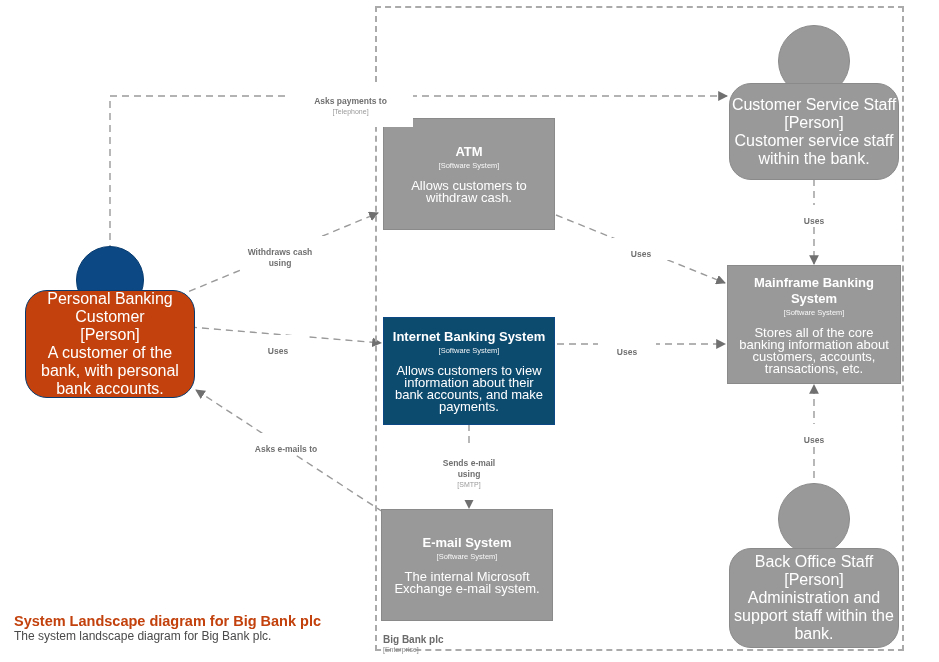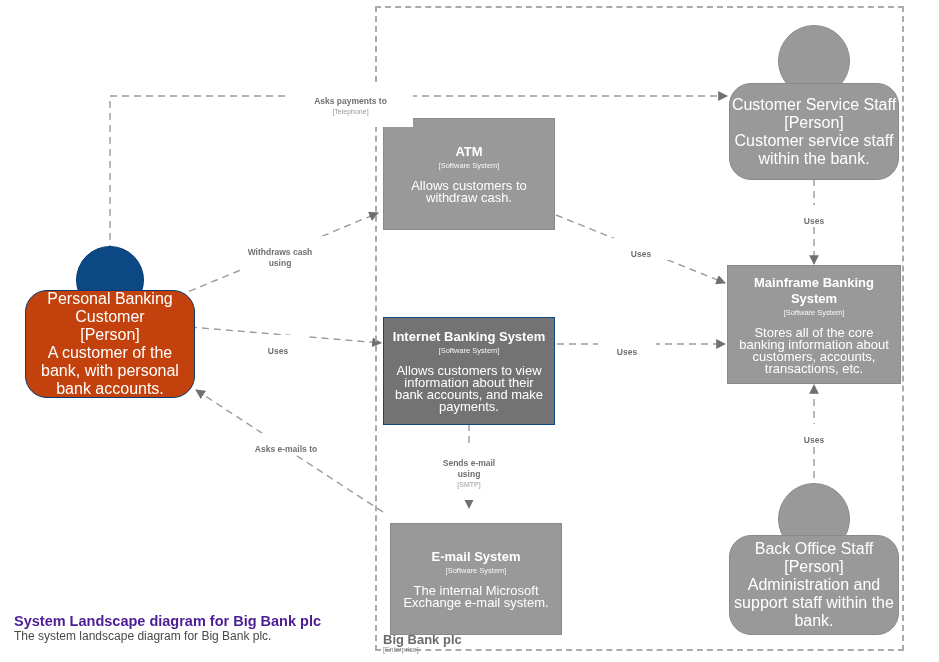--- a/index.html
+++ b/index.html
@@ -27,21 +27,21 @@
   
   .boundary {
     position: absolute;
     border: 2px dashed #aaaaaa;
     box-sizing: border-box;
     background: transparent;
   }
   .boundary-label {
     position: absolute;
     color: #6b6b6b;
-    font-size: 13px;
+    font-size: 10px;
     font-weight: bold;
     line-height: 11px;
     white-space: nowrap;
   }
   .boundary-sublabel {
     position: absolute;
     color: #8a8a8a;
     font-size: 7px;
     line-height: 9px;
     white-space: nowrap;
@@ -75,21 +75,21 @@
     line-height: 12px;
     margin-top: 9px;
     padding: 0 10px;
   }
 
   
   .system {
     border: 1px solid #6f6f6f;
   }
   .system.grey  { background: #999999; border-color: #8a8a8a; }
-  .system.blue  { background: #737373; border-color: #0b4884; }
+  .system.blue  { background: #0c4a6e; border-color: #0b4884; }
 
   
   .person-wrap { position: absolute; }
   .person-head {
     position: absolute;
     border-radius: 50%;
     left: 50%;
     transform: translateX(-50%);
   }
   .person-body {
@@ -126,21 +126,21 @@
     font-size: 7px;
     line-height: 9px;
     color: #9a9a9a;
   }
 
   
   .title-block { position: absolute; }
   .diagram-title {
     font-size: 14.5px;
     font-weight: bold;
-    color: #4c1d95;
+    color: #c2410c;
     line-height: 18px;
     white-space: nowrap;
   }
   .diagram-sub {
     font-size: 12px;
     color: #4a4a4a;
     line-height: 13px;
     white-space: nowrap;
   }
 </style>
@@ -193,21 +193,21 @@
     <div class="meta">[Software System]</div>
     <div class="desc">Allows customers to withdraw cash.</div>
   </div>
 
   <div class="node system blue" style="left:383px; top:317px; width:172px; height:108px;">
     <div class="name">Internet Banking System</div>
     <div class="meta">[Software System]</div>
     <div class="desc">Allows customers to view information about their bank accounts, and make payments.</div>
   </div>
 
-  <div class="node system grey" style="left:390px; top:509px; width:172px; height:112px;margin-top:14px;">
+  <div class="node system grey" style="left:381px; top:509px; width:172px; height:112px;">
     <div class="name">E-mail System</div>
     <div class="meta">[Software System]</div>
     <div class="desc">The internal Microsoft Exchange e-mail system.</div>
   </div>
 
   <div class="node system grey" style="left:727px; top:265px; width:174px; height:119px;">
     <div class="name">Mainframe Banking System</div>
     <div class="meta">[Software System]</div>
     <div class="desc">Stores all of the core banking information about customers, accounts, transactions, etc.</div>
   </div>
@@ -216,21 +216,21 @@
     <div class="person-head" style="top:0; width:70px; height:70px;"></div>
     <div class="person-body" style="top:58px; height:97px;">
       <div class="name">Customer Service Staff</div>
       <div class="meta">[Person]</div>
       <div class="desc">Customer service staff within the bank.</div>
     </div>
   </div>
 
   <div class="person-wrap grey" style="left:729px; top:483px; width:170px; height:155px;">
     <div class="person-head" style="top:0; width:70px; height:70px;"></div>
-    <div class="person-body" style="top:52px; height:100px;">
+    <div class="person-body" style="top:65px; height:100px;">
       <div class="name">Back Office Staff</div>
       <div class="meta">[Person]</div>
       <div class="desc">Administration and support staff within the bank.</div>
     </div>
   </div>
 
   <div class="edge-label" style="left:288px; top:85px; width:125px;">
     <span>Asks payments to</span>
     <span class="tech">[Telephone]</span>
   </div>

